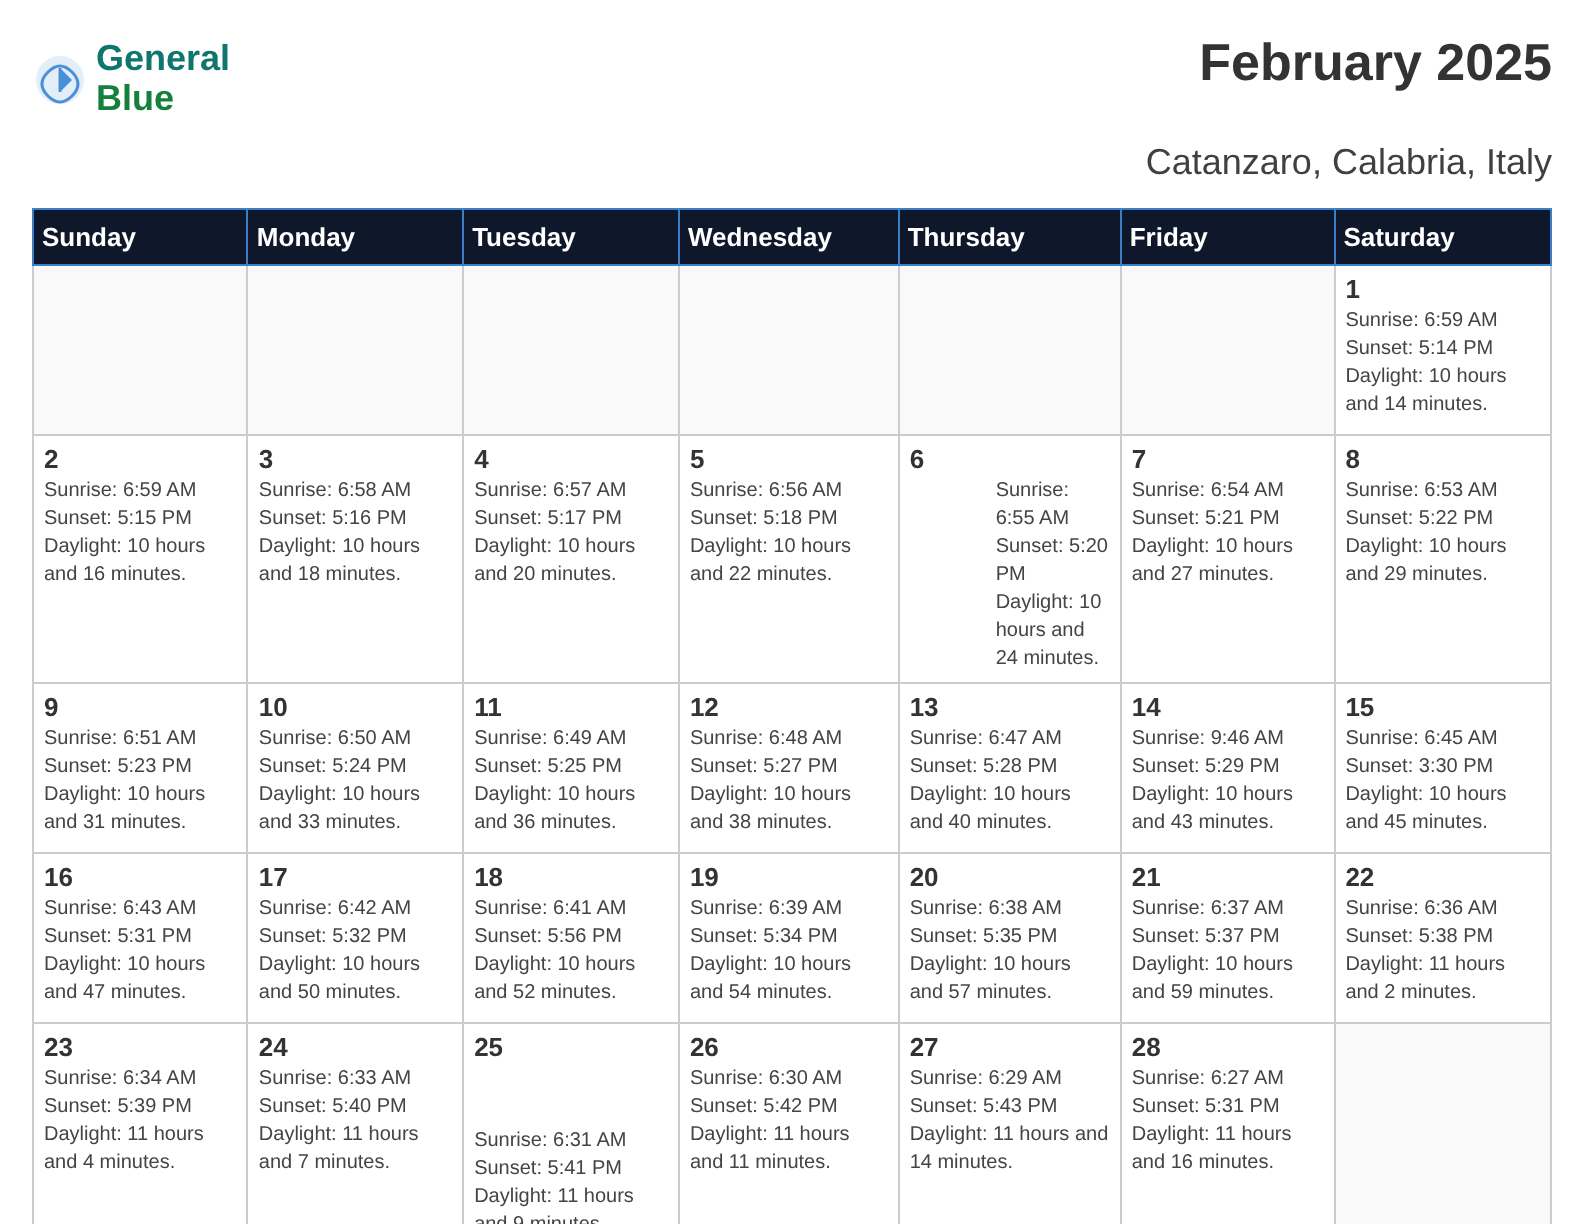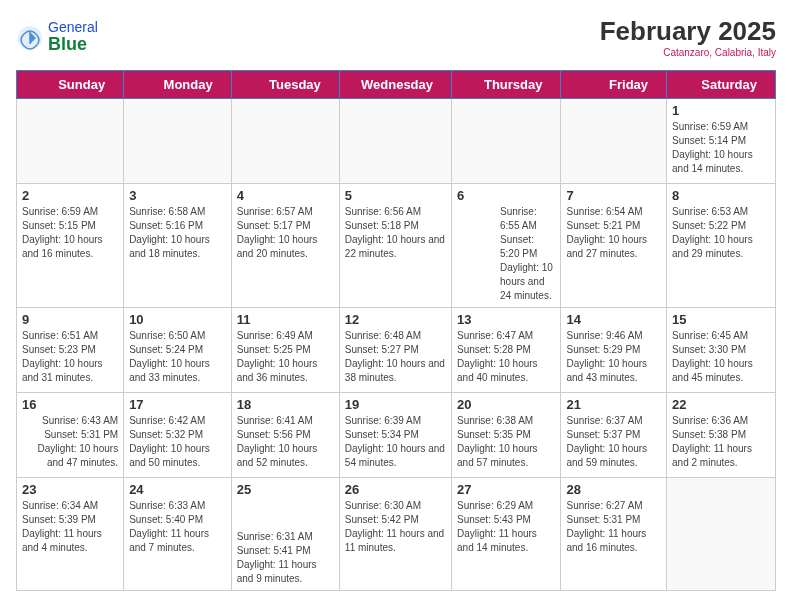--- a/index.html
+++ b/index.html
@@ -20,57 +20,58 @@
       display: flex;
       align-items: center;
       margin-top: 4px;
     }
     .logo-text {
       display: flex;
       flex-direction: column;
       line-height: 1.1;
     }
     .logo-general {
-      font-size: 14px;
-      font-weight: normal;
-      color: #1d4ed8;
+      font-size: 18px;
+      font-weight: bold;
+      color: #0f766e;
     }
     .logo-blue {
       font-size: 18px;
       font-weight: bold;
       color: #15803d;
     }
     .logo-icon {
       width: 28px;
       height: 28px;
       margin-right: 4px;
     }
     .title-area {
       text-align: right;
     }
     .month-title {
       font-size: 26px;
       font-weight: bold;
       color: #333;
     }
     .location {
-      font-size: 10px;
-      color: #be185d;
+      font-size: 18px;
+      color: #404040;
+      margin-top: 24px;
     }
     .calendar {
       width: 100%;
       border-collapse: collapse;
     }
     .calendar th {
-      background: #be185d;
+      background: #0f172a;
       color: #fff;
       font-size: 13px;
       font-weight: bold;
-      padding: 6px 18px;
-      text-align: right;
+      padding: 6px 4px;
+      text-align: left;
       border: 1px solid #3a80c9;
     }
     .calendar td {
       vertical-align: top;
       border: 1px solid #ccc;
       padding: 4px 5px;
       font-size: 10.5px;
       color: #333;
       width: 113px;
       height: 85px;
@@ -224,21 +225,21 @@
         <td>
           <span class="day-num">15</span>
           <div class="day-info" style="white-space: pre-line;">Sunrise: 6:45 AM
 Sunset: 3:30 PM
 Daylight: 10 hours and 45 minutes.</div>
         </td>
       </tr>
       <tr>
         <td>
           <span class="day-num">16</span>
-          <div class="day-info" style="white-space: pre-line; text-align: right;">Sunrise: 6:43 AM
+          <div class="day-info" style="white-space: pre-line;">Sunrise: 6:43 AM
 Sunset: 5:31 PM
 Daylight: 10 hours and 47 minutes.</div>
         </td>
         <td>
           <span class="day-num">17</span>
           <div class="day-info" style="white-space: pre-line;">Sunrise: 6:42 AM
 Sunset: 5:32 PM
 Daylight: 10 hours and 50 minutes.</div>
         </td>
         <td>

